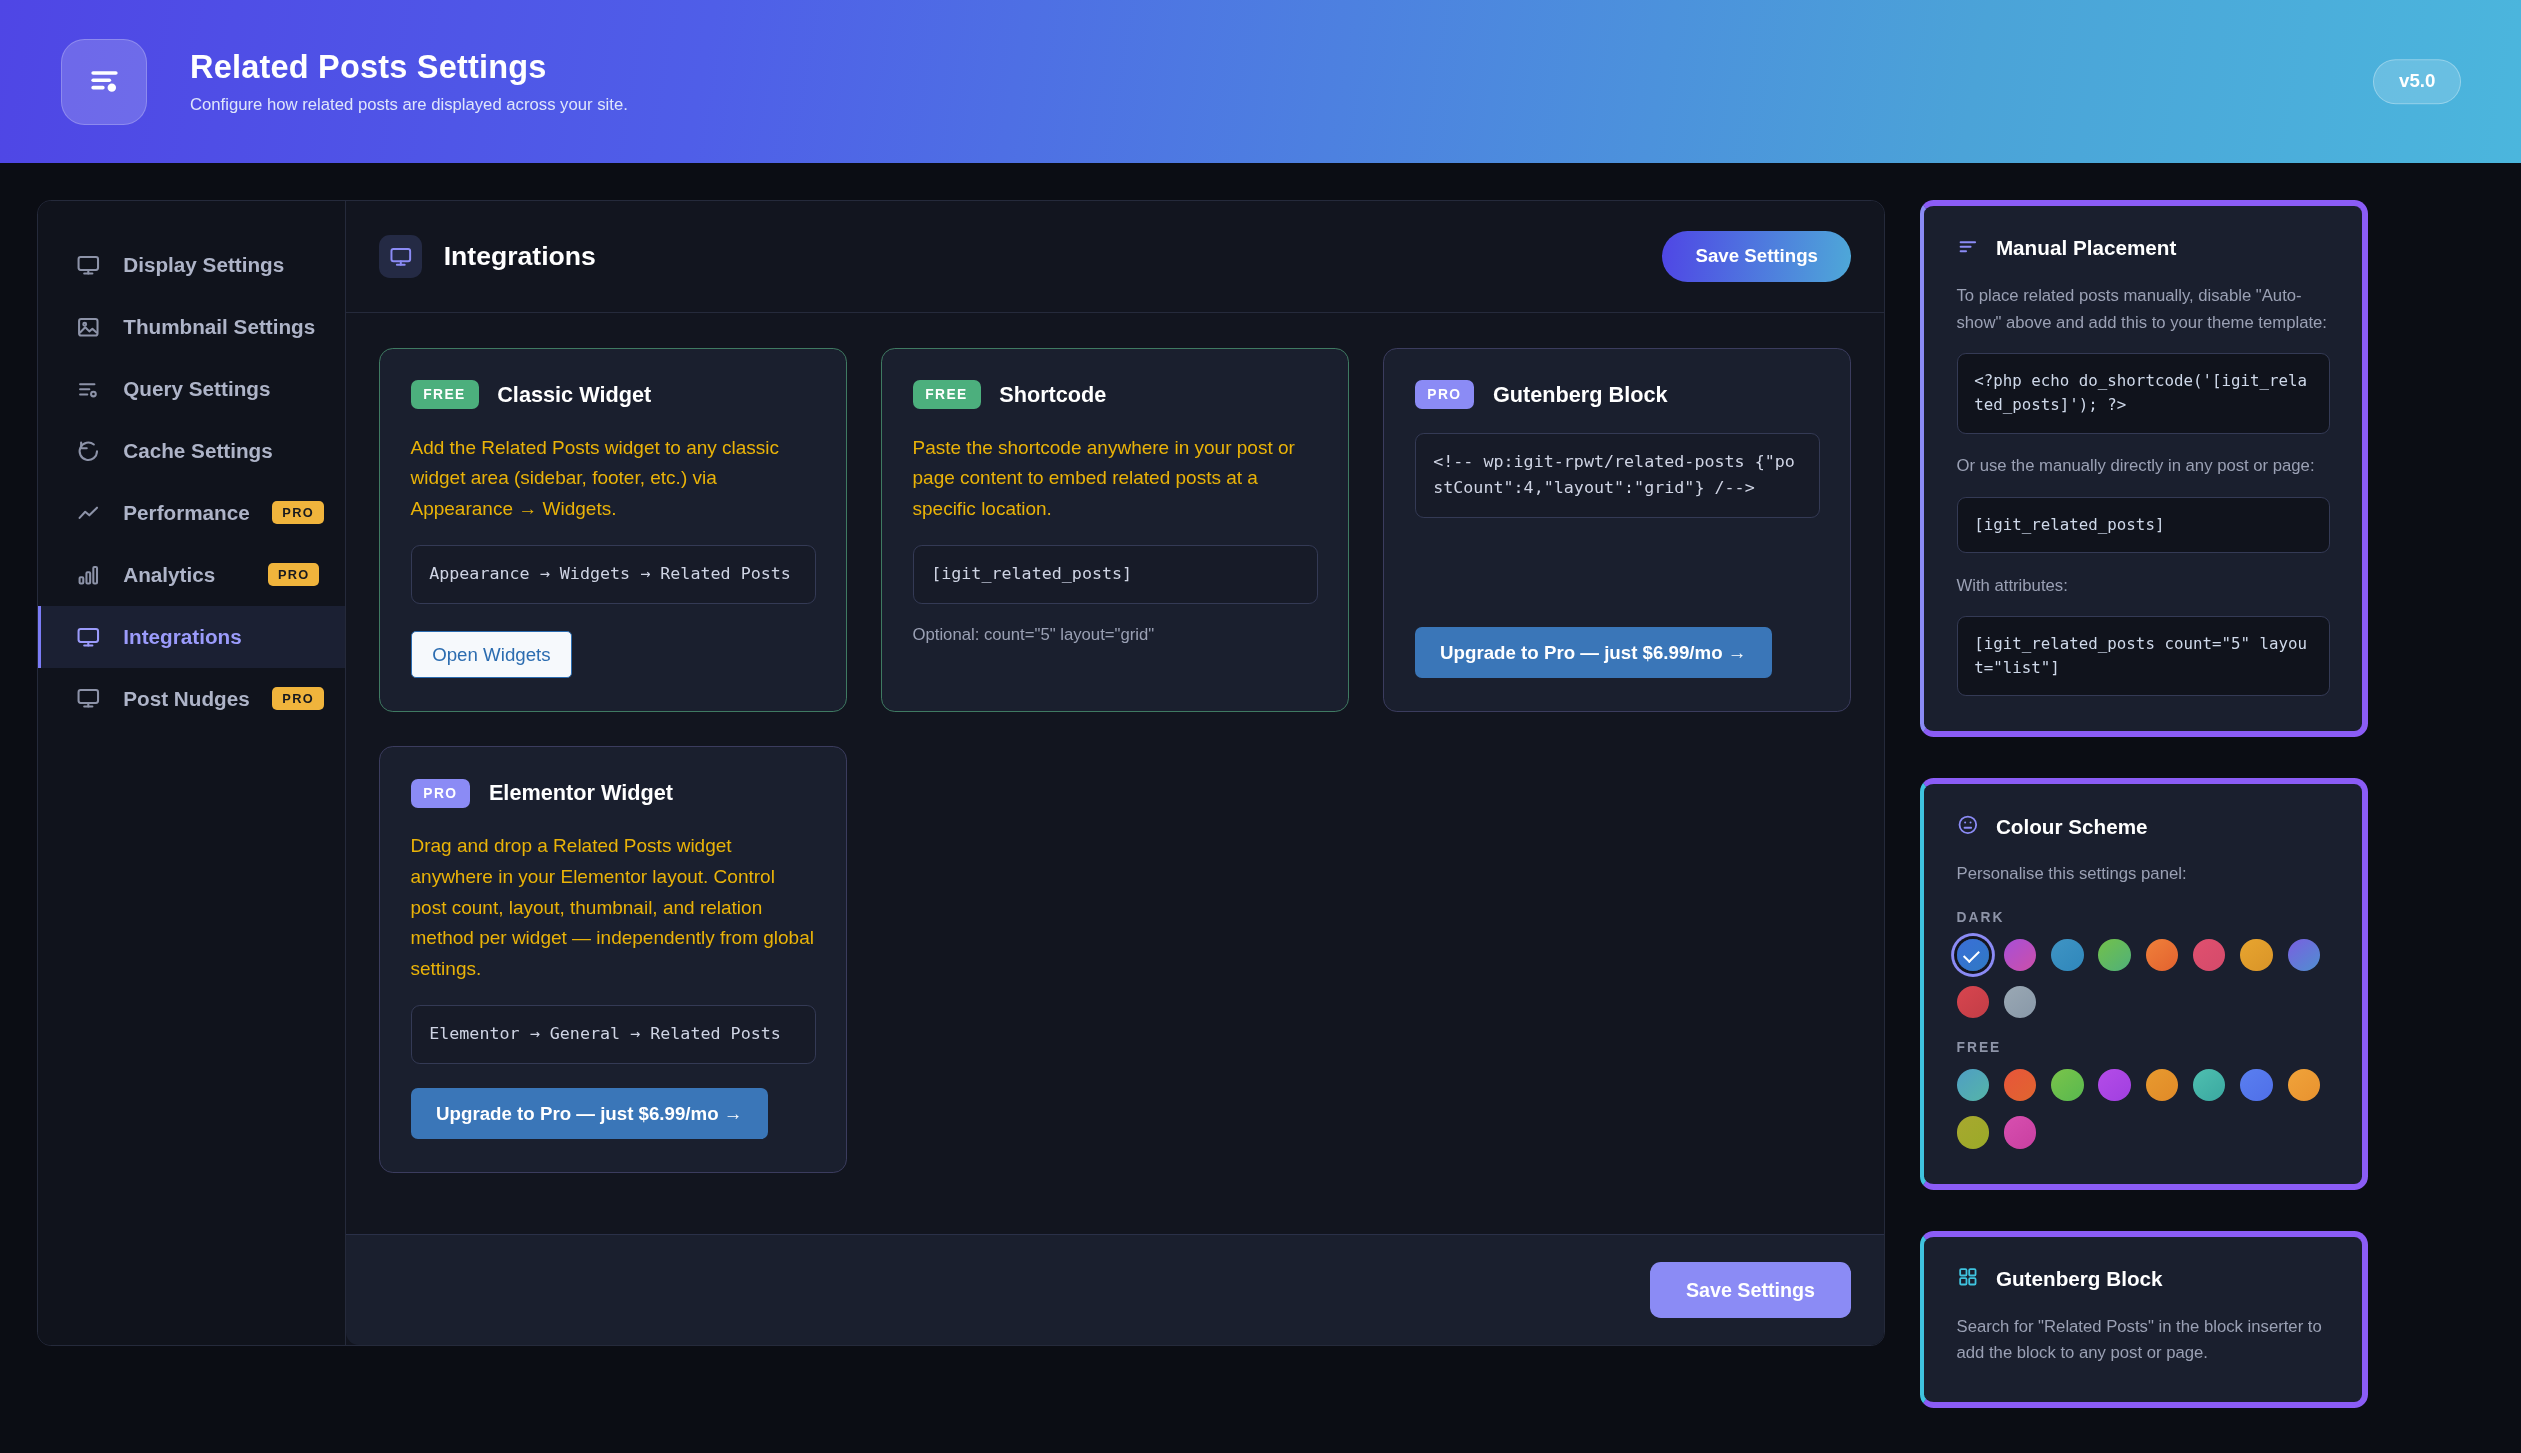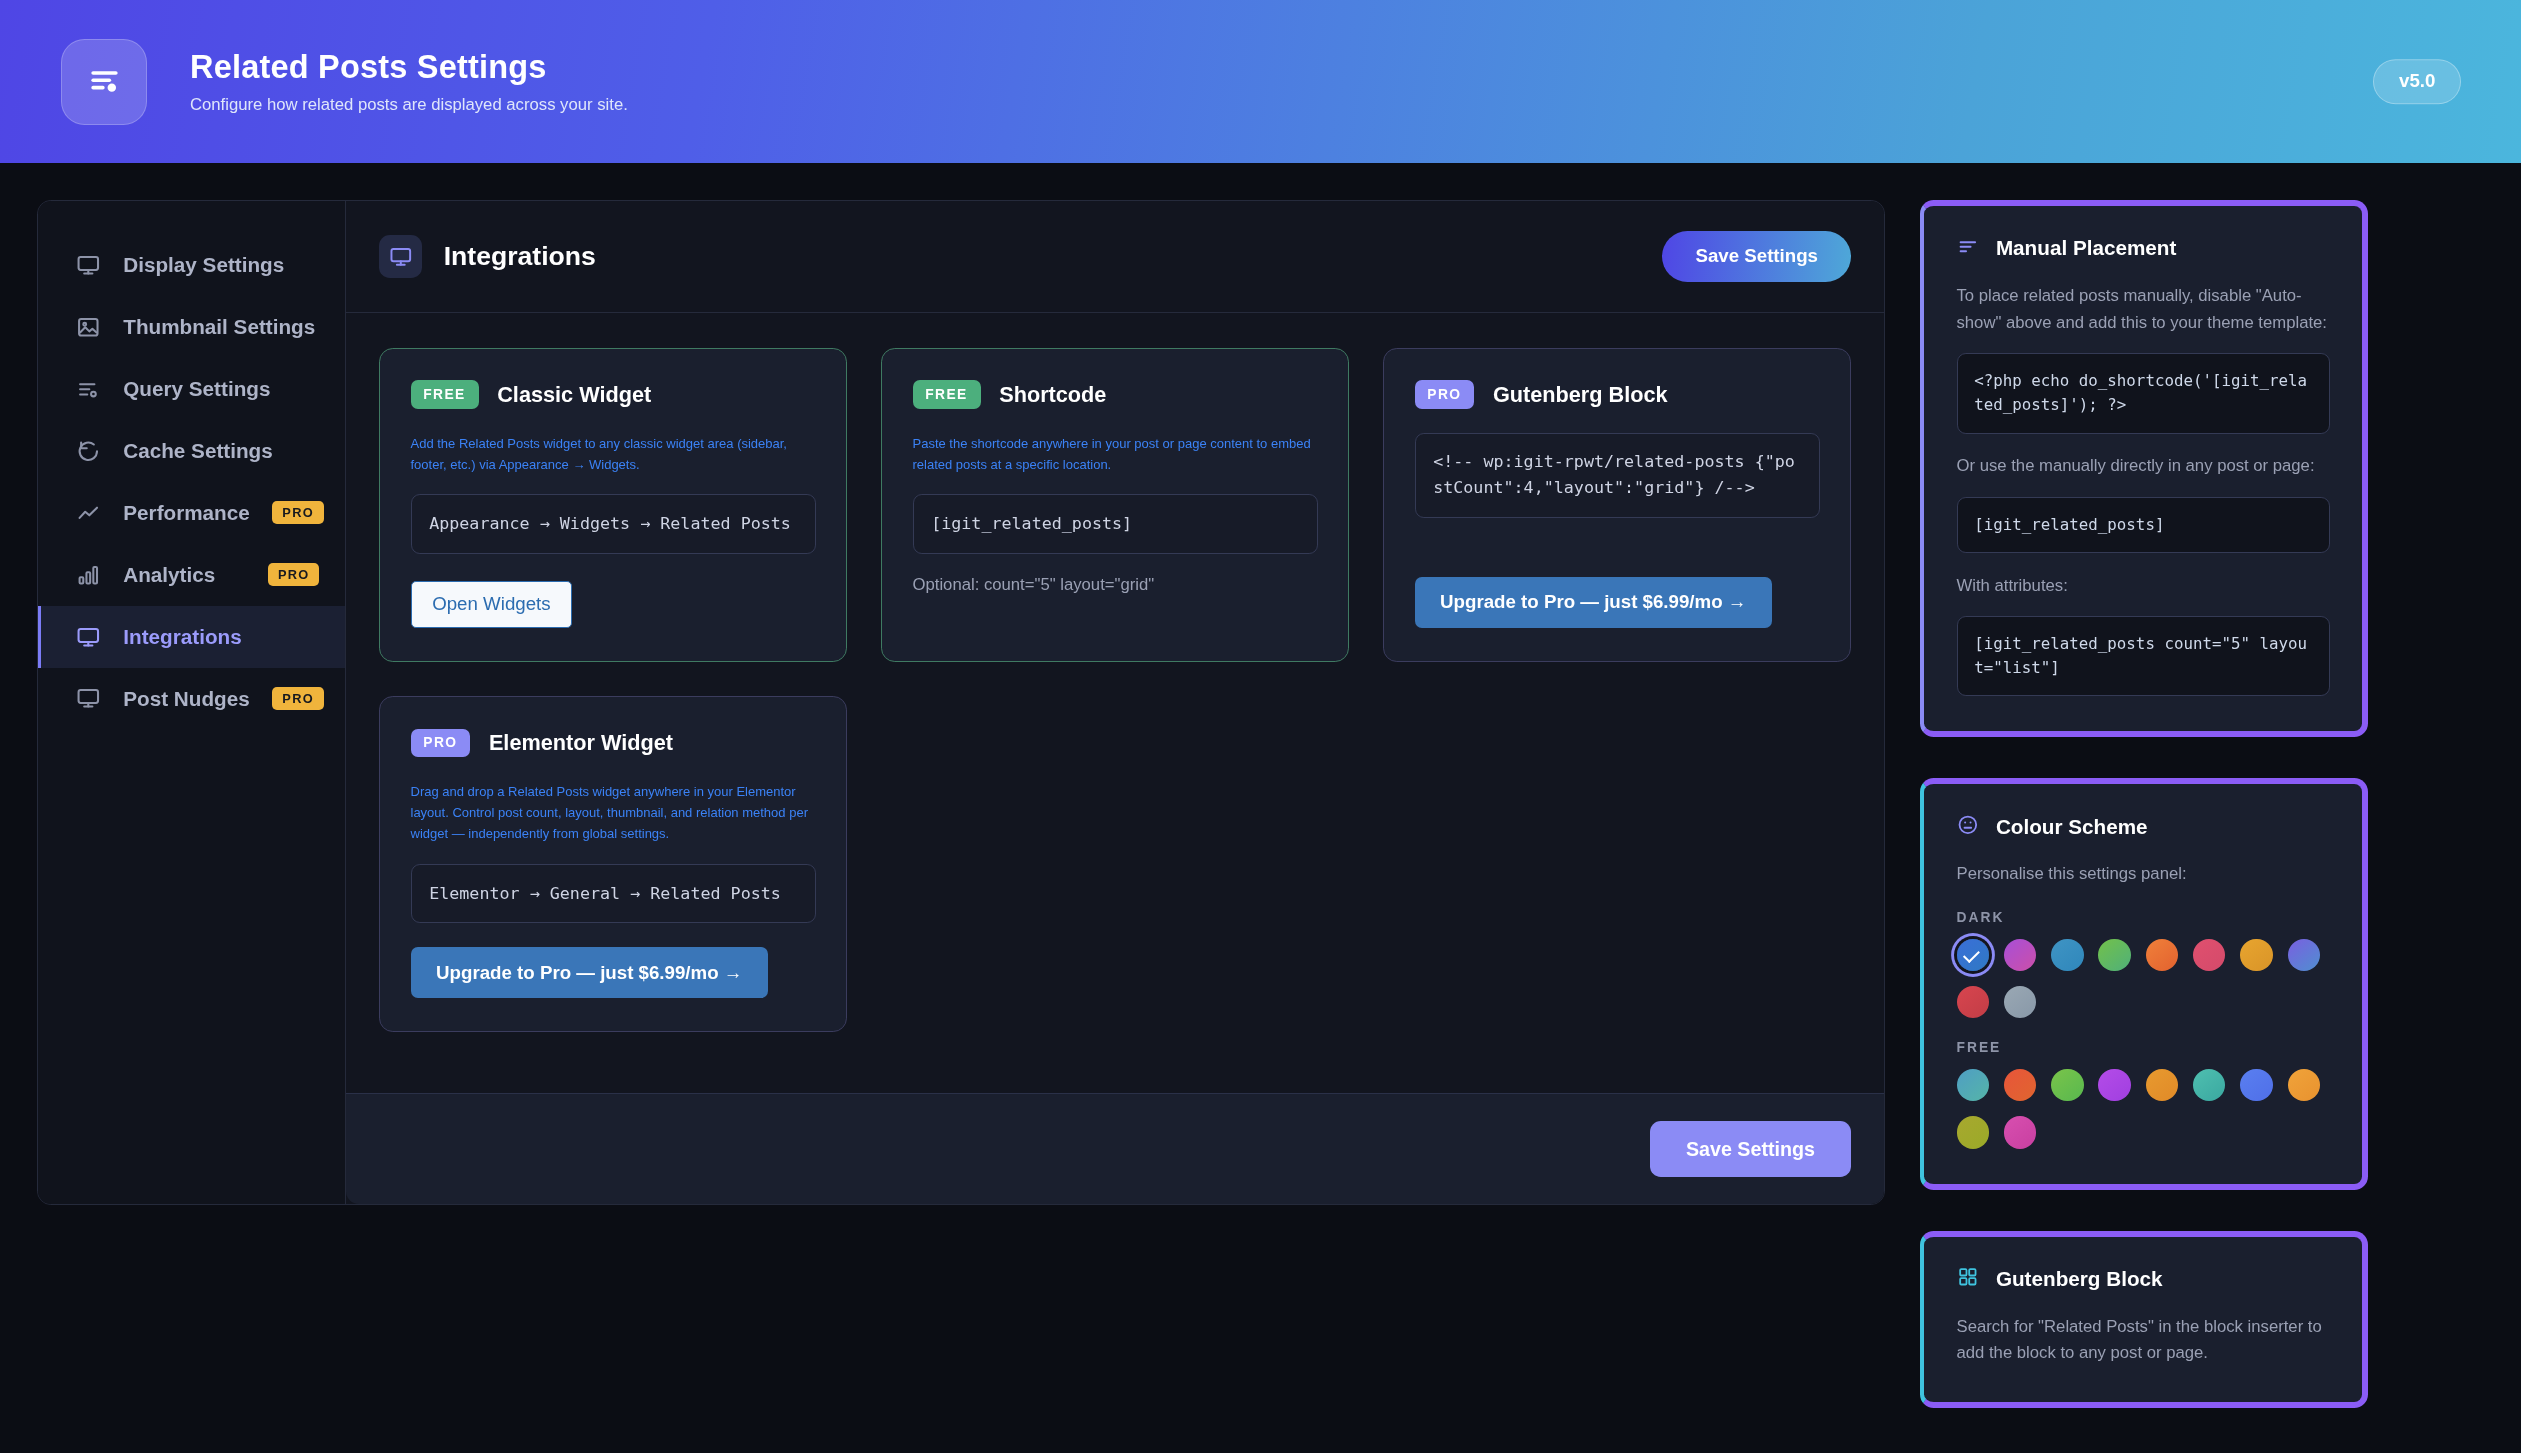--- a/index.html
+++ b/index.html
@@ -92,21 +92,21 @@
   .card.free{border:1px solid #3f7a62;}
   .card.pro{border:1px solid #3b3c5e;}
   .card-head{display:flex;align-items:center;gap:18.7px;margin-bottom:23.6px;}
   .badge{
     font-size:13.8px;font-weight:bold;letter-spacing:1.4px;
     border-radius:6.9px;padding:6.9px 12.8px;color:#fff;
   }
   .badge.free{background:#4caf7d;}
   .badge.pro{background:#8b8bf5;color:#fff;}
   .card-title{font-size:21.7px;font-weight:bold;color:#fff;}
-  .card-desc{font-size:13px;line-height:1.62;color:#3b82f6;margin-bottom:19.7px;}
+  .card-desc{font-size:19px;line-height:1.62;color:#eab308;margin-bottom:19.7px;}
   .code-box{
     border:1px solid #343a55;border-radius:8.9px;
     background:#171b28;padding:15.8px 17.7px;
     font-family:"DejaVu Sans Mono", monospace;font-size:16.7px;line-height:1.55;
     color:#cfd4e4;word-break:break-all;
   }
   .card-note{font-size:16.7px;color:#9aa0b4;margin-top:20.7px;}
   .btn-open{
     margin-top:26.6px;align-self:flex-start;
     background:#f6f9fc;color:#2b6cb0;border:1px solid #2b6cb0;

